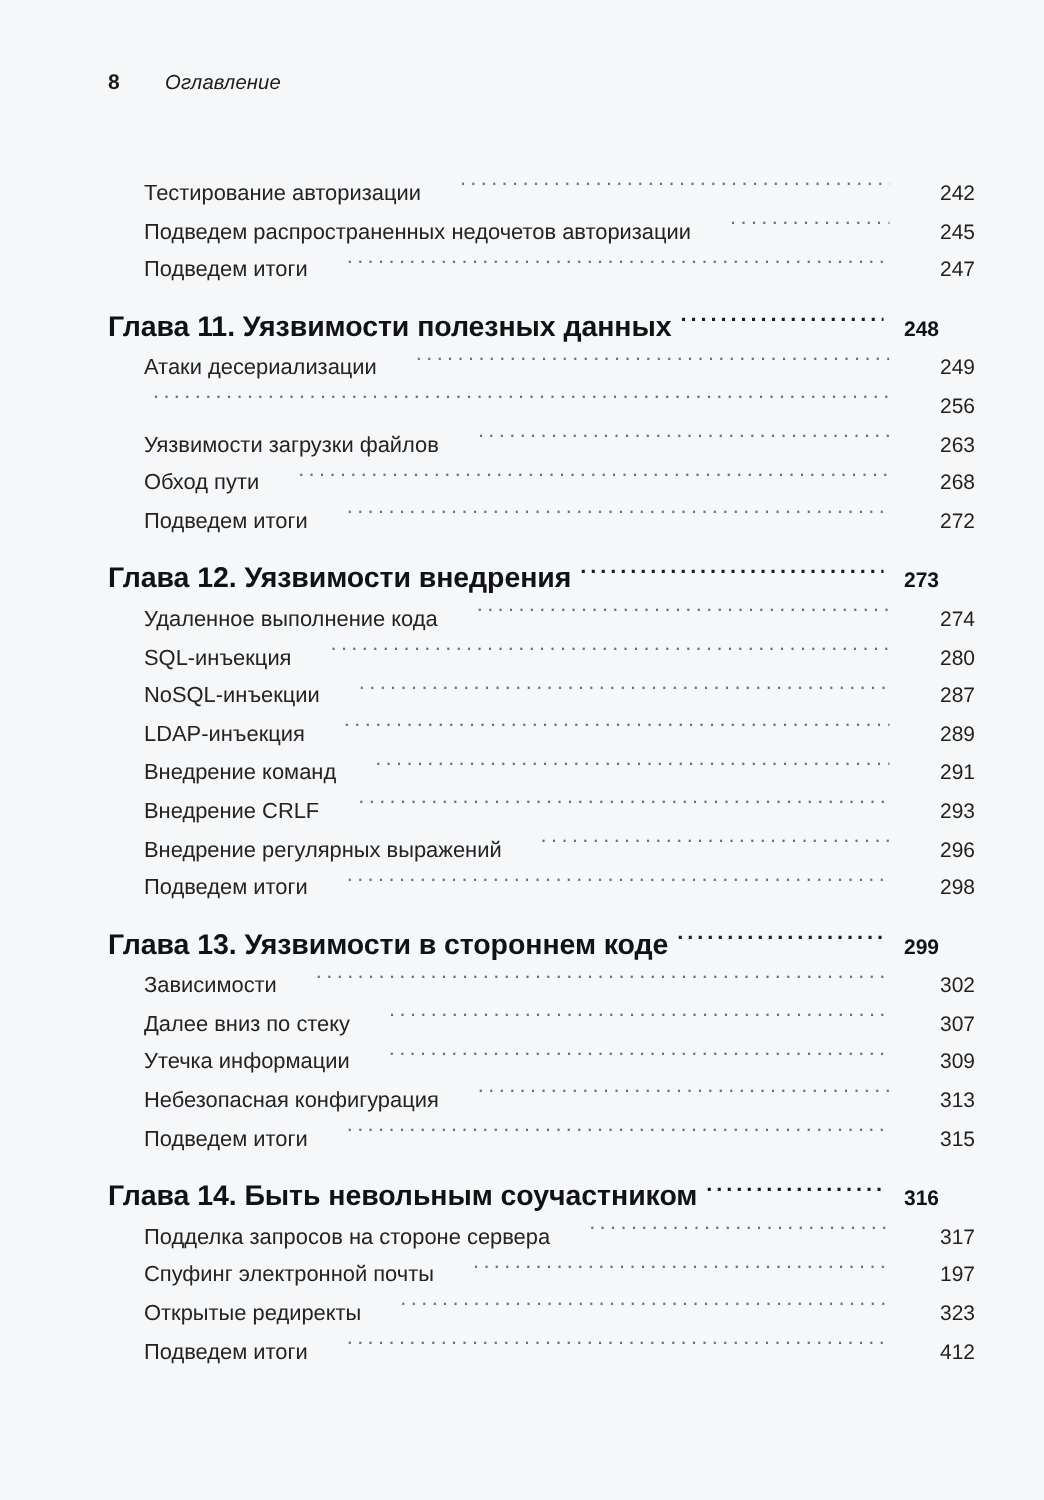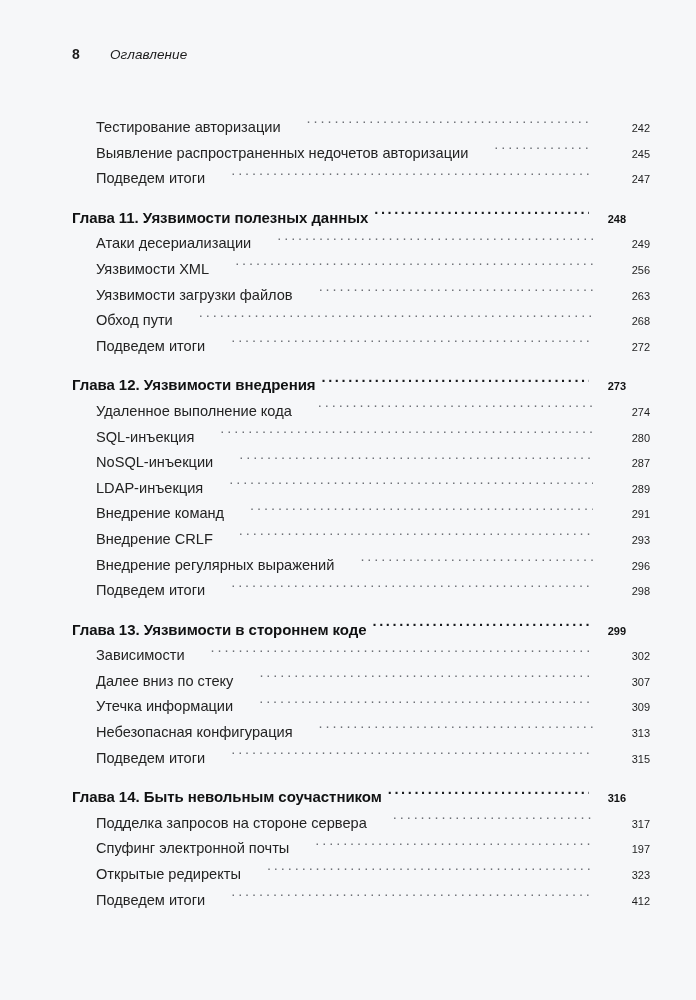--- a/index.html
+++ b/index.html
@@ -94,30 +94,30 @@
     bottom: 0;
     letter-spacing: 2.9px;
     font-size: 14.6px;
     color: #6c6f75;
     white-space: nowrap;
   }
 
   .toc-row .page-no {
     flex: 0 0 34px;
     text-align: right;
-    font-size: 11px;
+    font-size: 14px;
     color: #1f1f1f;
     font-variant-numeric: lining-nums;
     margin-top: 24px;
   }
 
   
   .toc-row.chapter .label {
     font-weight: 700;
-    font-size: 15px;
+    font-size: 19px;
     color: #111213;
     letter-spacing: -0.05px;
   }
   .toc-row.chapter .page-no {
     font-weight: 700;
     color: #111213;
   }
   .toc-row.chapter .leader::before {
     color: #1a1c1f;
     font-weight: 700;
@@ -148,21 +148,21 @@
   </div>
 
   <div class="toc">
       <div class="toc-group">
         <div class="toc-row section">
           <span class="label">Тестирование авторизации</span>
           <span class="leader"></span>
           <span class="page-no">242</span>
         </div>
         <div class="toc-row section">
-          <span class="label">Выявление распространенных недочетов авторизации</span>
+          <span class="label">Подведем распространенных недочетов авторизации</span>
           <span class="leader"></span>
           <span class="page-no">245</span>
         </div>
         <div class="toc-row section">
           <span class="label">Подведем итоги</span>
           <span class="leader"></span>
           <span class="page-no">247</span>
         </div>
       </div>
       <div class="toc-group">
@@ -170,21 +170,20 @@
           <span class="label">Глава 11. Уязвимости полезных данных</span>
           <span class="leader"></span>
           <span class="page-no">248</span>
         </div>
         <div class="toc-row section">
           <span class="label">Атаки десериализации</span>
           <span class="leader"></span>
           <span class="page-no">249</span>
         </div>
         <div class="toc-row section">
-          <span class="label">Уязвимости XML</span>
           <span class="leader"></span>
           <span class="page-no">256</span>
         </div>
         <div class="toc-row section">
           <span class="label">Уязвимости загрузки файлов</span>
           <span class="leader"></span>
           <span class="page-no">263</span>
         </div>
         <div class="toc-row section">
           <span class="label">Обход пути</span>

